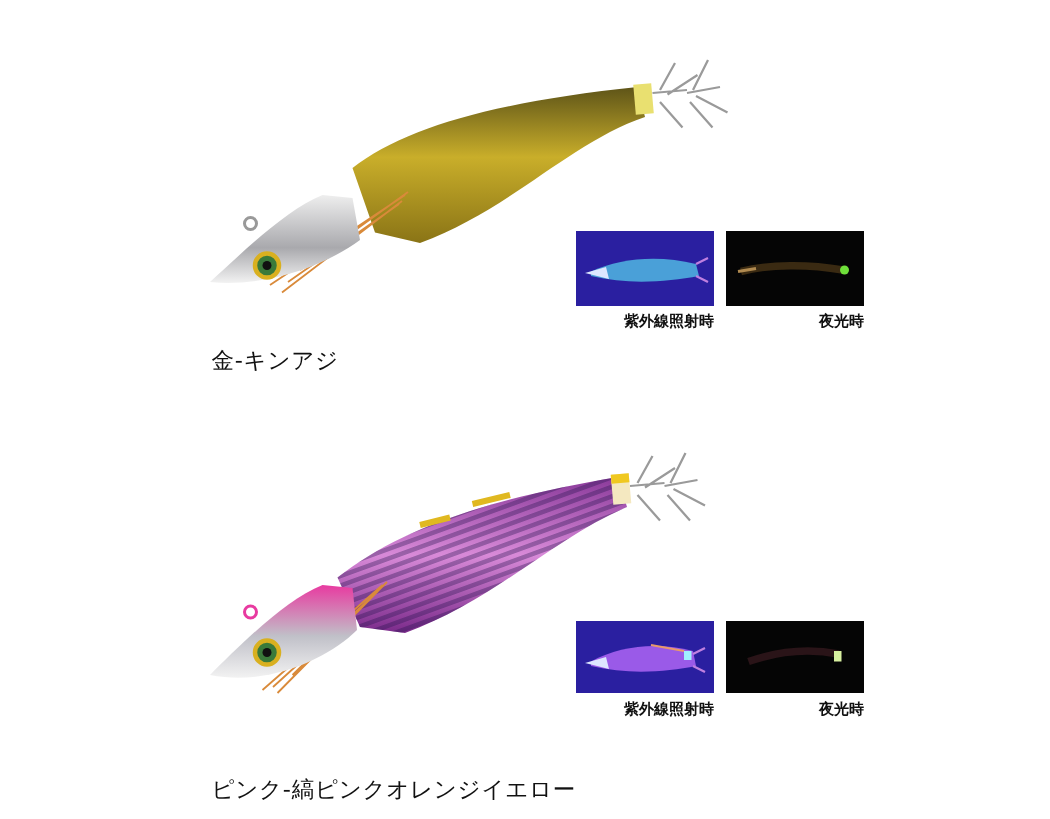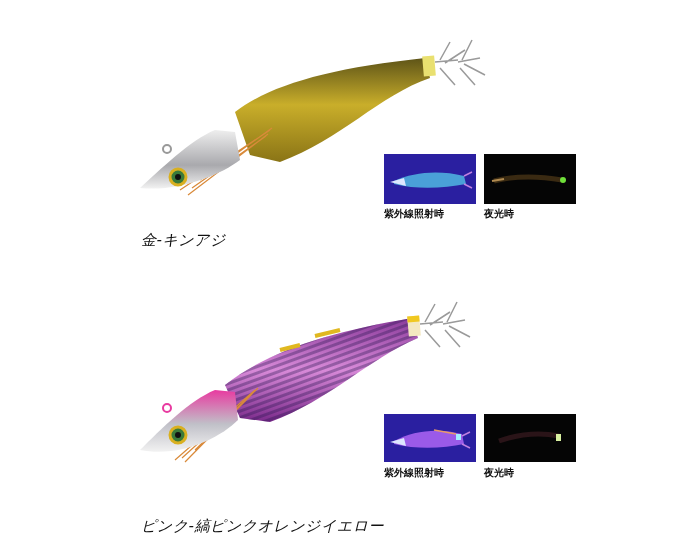--- a/index.html
+++ b/index.html
@@ -1,21 +1,21 @@
 <!DOCTYPE html>
 <html><head>
 <meta charset="utf-8">
 <style>
   html, body { margin: 0; padding: 0; background: #ffffff; }
   body { width: 700px; height: 546px; position: relative; overflow: hidden;
          font-family: "DejaVu Sans", sans-serif; color: #111; }
-  .abs { position: absolute; font-style: italic; }
+  .abs { position: absolute; }
   .product-label { font-size: 15px; letter-spacing: 0.5px; white-space: nowrap; }
   .thumb { position: absolute; overflow: hidden; }
-  .thumb-caption { position: absolute; font-size: 10px; font-weight: bold; text-align: left; white-space: nowrap; }
+  .thumb-caption { position: absolute; font-size: 10px; font-weight: bold; text-align: right; white-space: nowrap; }
   svg { display: block; }
 </style>
 </head>
 <body>
 
 <div class="abs" style="left:140px; top:30px; width:350px; height:180px;">
   <svg width="350" height="180" viewBox="0 0 350 180">
     <defs>
       <linearGradient id="gbody" x1="0" y1="0" x2="0" y2="1">
         <stop offset="0" stop-color="#5e5418"></stop>

